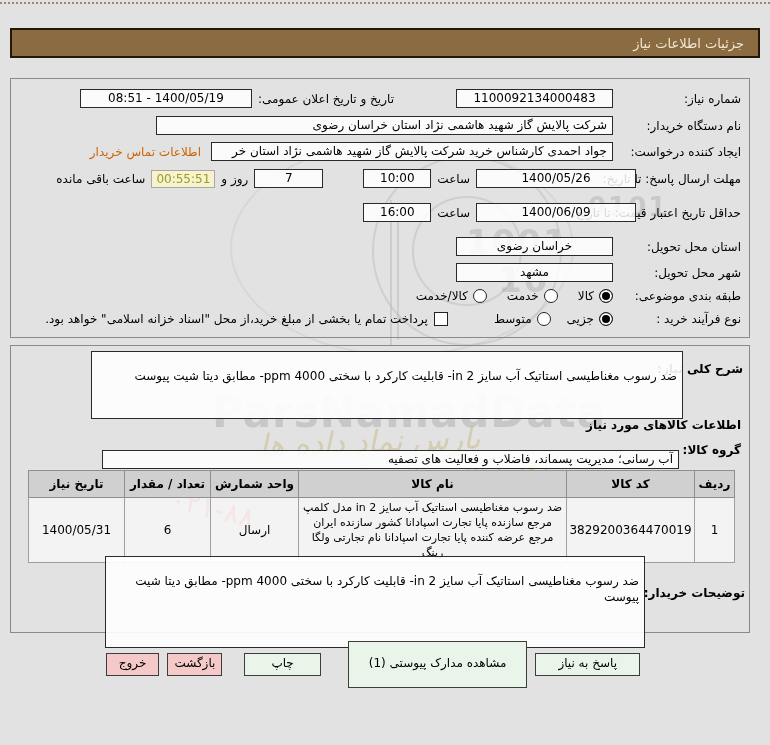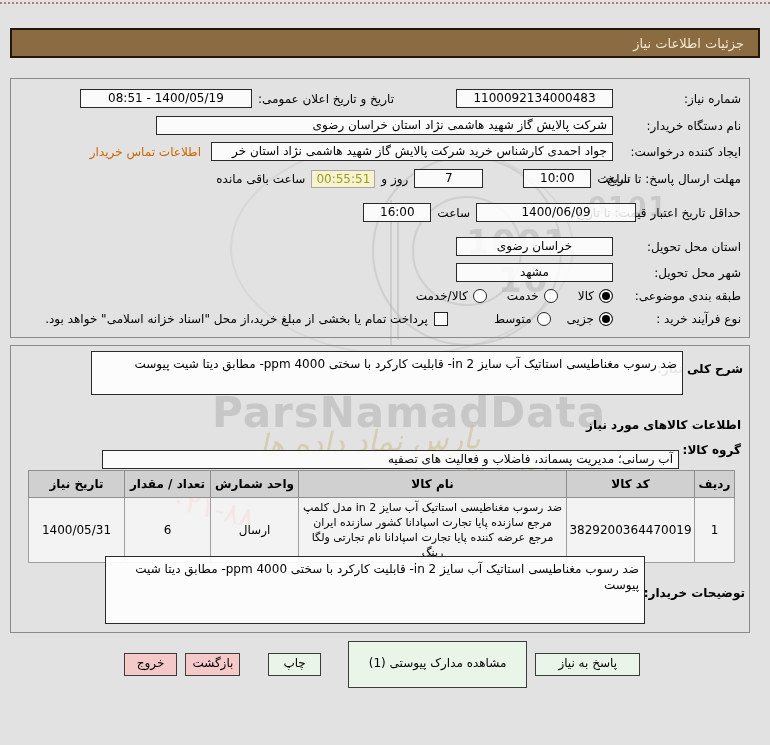--- a/index.html
+++ b/index.html
@@ -43,21 +43,21 @@
     height:16px;line-height:16px;width:62px;text-align:center;flex-shrink:0;
   }
 
   .radio{width:12px;height:12px;border:1px solid #222;border-radius:50%;background:#fff;display:inline-block;margin-left:5px;flex-shrink:0;}
   .radio.sel{background:#000;box-shadow:inset 0 0 0 2px #fff;}
   .cb{width:12px;height:12px;border:1px solid #222;background:#fff;display:inline-block;margin-left:6px;flex-shrink:0;}
 
   .bold{font-weight:bold;}
   .textarea{
     background:rgba(255,255,255,.9);border:1px solid #2a2a2a;
-    text-align:right;padding:4px 5px;line-height:16px;overflow:hidden;
+    text-align:right;padding:16px 5px;line-height:16px;overflow:hidden;
   }
 
   
   table.items{border-collapse:collapse;table-layout:fixed;width:706px;font-size:12px;}
   table.items th{
     background:#d0d0d0;border:1px solid #8f8f8f;font-weight:bold;
     height:24px;text-align:center;font-size:12px;
   }
   table.items td{
     background:rgba(255,255,255,.6);border:1px solid #9f9f9f;
@@ -121,20 +121,21 @@
   </div>
 
   <div class="row" style="top:63px;">
     <div class="label-col">ایجاد کننده درخواست:</div>
     <div class="field rt" style="width:390px;">جواد احمدی کارشناس خرید شرکت پالایش گاز شهید هاشمی نژاد استان خر</div>
     <span class="link">اطلاعات تماس خریدار</span>
   </div>
 
   <div class="row" style="top:90px;">
     <div class="label-col narrow">مهلت ارسال پاسخ: تا تاریخ:</div>
+    <div class="field" style="width:158px;">1400/05/26</div>
     <span class="sep-lbl">ساعت</span>
     <div class="field" style="width:66px;">10:00</div>
     <div class="field" style="width:67px;margin-right:40px;">7</div>
     <span class="sep-lbl">روز و</span>
     <div class="countdown">00:55:51</div>
     <span class="sep-lbl">ساعت باقی مانده</span>
   </div>
 
   <div class="row" style="top:124px;">
     <div class="label-col narrow">حداقل تاریخ اعتبار قیمت: تا تاریخ:</div>
@@ -215,16 +216,16 @@
     </tbody>
   </table>
 
   <div class="abs bold" style="right:4px;top:240px;">توضیحات خریدار:</div>
   <div class="abs textarea" style="right:104px;top:210px;width:528px;height:58px;">ضد رسوب مغناطیسی استاتیک آب سایز 2 in- قابلیت کارکرد با سختی ppm 4000- مطابق دیتا شیت پیوست</div>
 </div>
 
 <div class="abs btnbar">
   <div class="btn green" style="padding:0 22px;margin-left:8px;">پاسخ به نیاز</div>
   <div class="btn green" style="padding:12px 20px;margin-left:27px;">مشاهده مدارک پیوستی (1)</div>
-  <div class="btn green" style="padding:0 14px;margin-left:28px;">چاپ</div>
+  <div class="btn green" style="padding:0 26px;margin-left:22px;">چاپ</div>
   <div class="btn pink" style="padding:0 6px;margin-left:8px;">بازگشت</div>
   <div class="btn pink" style="padding:0 12px;">خروج</div>
 </div>
 
 </body></html>

